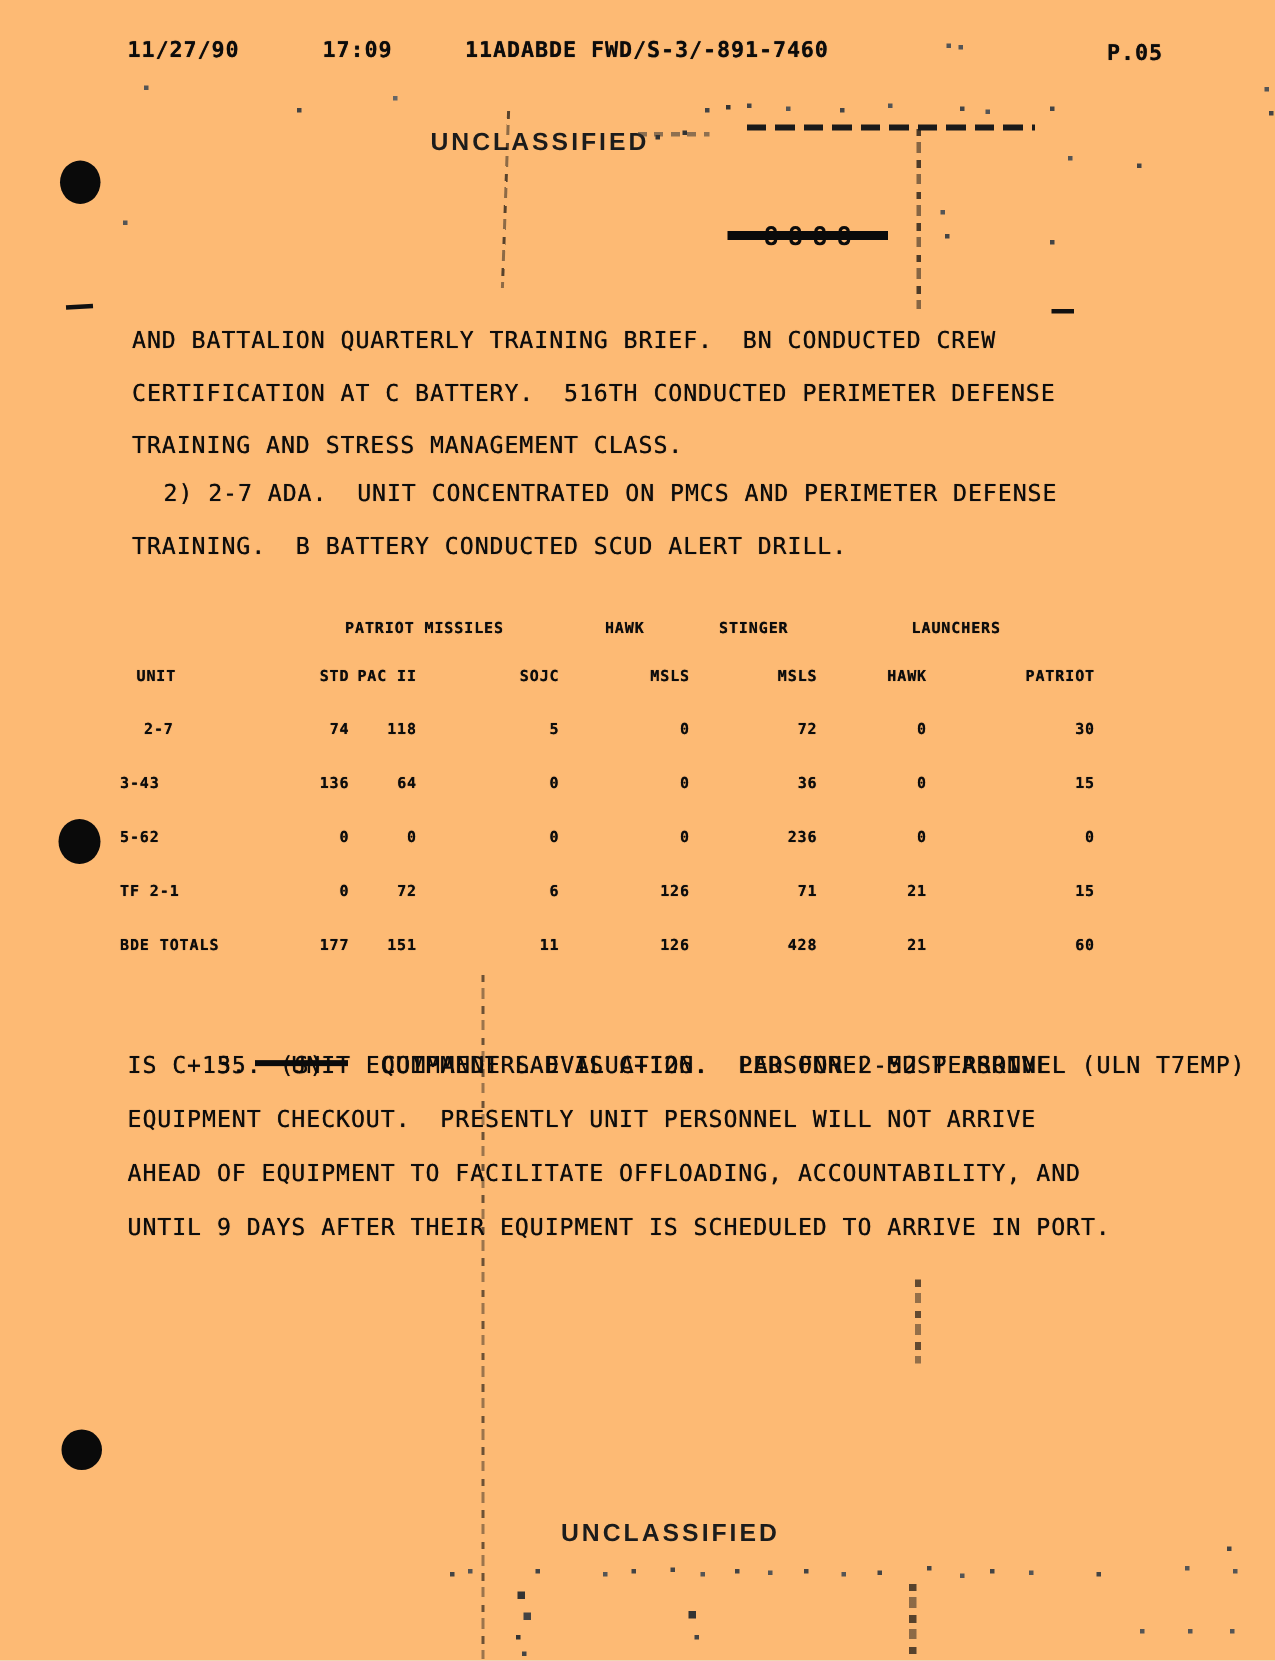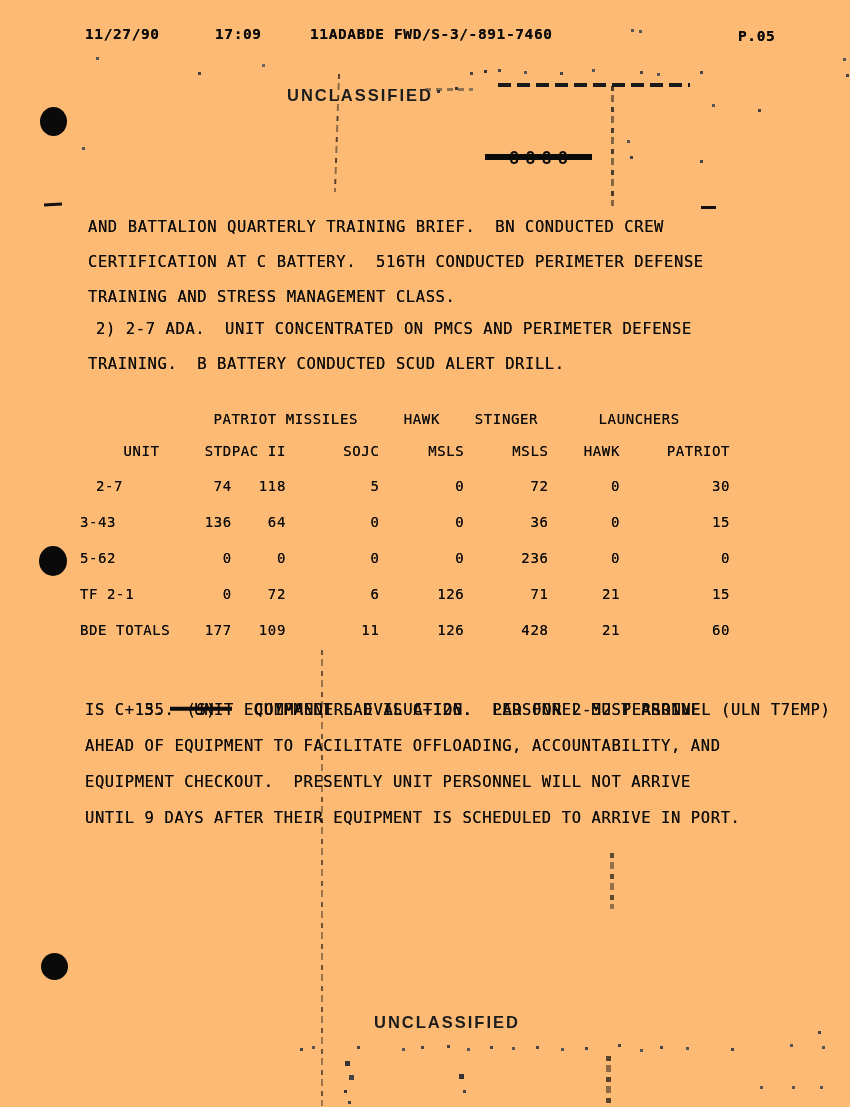--- a/index.html
+++ b/index.html
@@ -15,41 +15,41 @@
   }
   .hdrtext{font-size:14.5px;}
   .stamp{
     position:absolute;font-family:"Liberation Sans","DejaVu Sans",sans-serif;
     font-weight:700;font-size:16.5px;letter-spacing:2px;color:#1c1c1c;white-space:pre;
   }
   .block{position:absolute;}
   .block .line{height:35px;line-height:35px;font-weight:400;font-size:15.5px;
     letter-spacing:.6px;white-space:pre;text-shadow:0 0 .5px rgba(0,0,0,.8);}
   .block5 .line{height:36px;line-height:36px;}
-  .indent1{margin-left:8px;}
+  .indent1{margin-left:21px;}
   .struck{position:relative;display:inline-block;margin:0 26px 0 20px;}
   .struck::after{content:"";position:absolute;left:-16px;right:-16px;top:46%;height:4.5px;
     background:#0b0b0b;transform:translateY(-50%);}
   .redacted{
     position:absolute;font-weight:700;font-size:17px;letter-spacing:6px;white-space:pre;
   }
   .redacted::after{content:"";position:absolute;left:-24px;right:-18px;top:47%;height:6px;
     background:#0a0a0a;transform:translateY(-50%);}
   
   table.mtable{
     position:absolute;left:80px;top:404px;width:650px;border-collapse:collapse;
     font-family:inherit;
   }
   table.mtable th,table.mtable td{
-    border:none;padding:0;font-weight:400;font-size:14px;letter-spacing:.6px;
+    border:none;padding:0;font-weight:700;font-size:10px;letter-spacing:.6px;
     white-space:pre;text-shadow:0 0 .5px rgba(0,0,0,.8);
   }
   tr.grouprow th{height:30px;vertical-align:middle;text-align:center;}
   tr.colrow th{height:34px;vertical-align:middle;text-align:right;}
-  tr.colrow th.unit-h{text-align:center;padding-left:11px;}
+  tr.colrow th.unit-h{text-align:left;padding-left:11px;}
   tr.datarow td{height:36px;vertical-align:middle;text-align:right;}
   tr.datarow td.unit-cell{text-align:left;}
   tr.datarow:nth-child(-n+3) td.unit-cell{padding-left:16px;}
   td.c-std,th.c-std{padding-right:6px;}
   td.c-pac,th.c-pac{padding-right:12px;}
   td.c-sojc,th.c-sojc{padding-right:2px;margin-top:27px;}
   td.c-hmsl,th.c-hmsl{padding-right:3px;}
   td.c-smsl,th.c-smsl{padding-right:3px;}
   td.c-hl,th.c-hl{padding-right:2px;}
   td.c-pl,th.c-pl{padding-right:3px;}
@@ -188,37 +188,37 @@
       <td class="c-pac">72</td>
       <td class="c-sojc">6</td>
       <td class="c-hmsl">126</td>
       <td class="c-smsl">71</td>
       <td class="c-hl">21</td>
       <td class="c-pl">15</td>
     </tr>
     <tr class="datarow">
       <td class="unit-cell">BDE TOTALS</td>
       <td class="c-std">177</td>
-      <td class="c-pac">109</td>
+      <td class="c-pac">151</td>
       <td class="c-sojc">11</td>
       <td class="c-hmsl">126</td>
       <td class="c-smsl">428</td>
       <td class="c-hl">21</td>
       <td class="c-pl">60</td>
     </tr>
   </tbody>
     </table>
 
   <div class="block block5" style="left:85px;top:656px;">
     <div class="line">
       <span>5.</span><span class="struck" style="margin:0 38px 0 22px;">(S)</span><span>COMMANDERS EVALUATION.  LAD FOR 2-52 PERSONNEL (ULN T7EMP)</span>
     </div>
     <div class="line">IS C+135.  UNIT EQUIPMENT LAD IS C+126.  PERSONNEL MUST ARRIVE</div>
+    <div class="line">EQUIPMENT CHECKOUT.  PRESENTLY UNIT PERSONNEL WILL NOT ARRIVE</div>
     <div class="line">AHEAD OF EQUIPMENT TO FACILITATE OFFLOADING, ACCOUNTABILITY, AND</div>
-    <div class="line">EQUIPMENT CHECKOUT.  PRESENTLY UNIT PERSONNEL WILL NOT ARRIVE</div>
     <div class="line">UNTIL 9 DAYS AFTER THEIR EQUIPMENT IS SCHEDULED TO ARRIVE IN PORT.</div>
   </div>
 
   <div class="punch punch1"></div>
   <div class="punch punch2"></div>
   <div class="punch punch3"></div>
   <div class="vnoise sq1"></div>
   <div class="vnoise sq2"></div>
   <div class="vnoise sq3"></div>
   <div class="vnoise sq4"></div>

